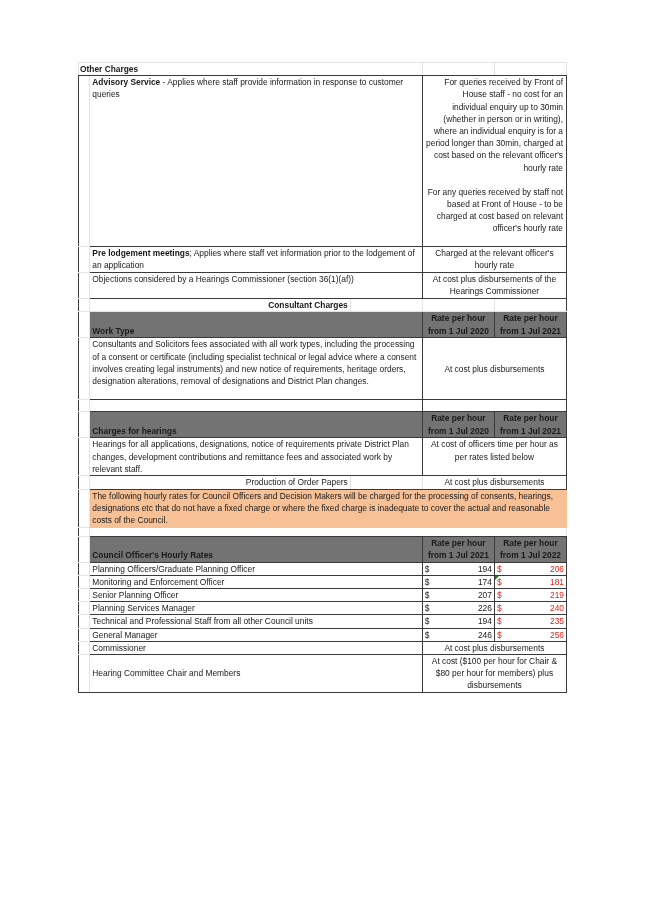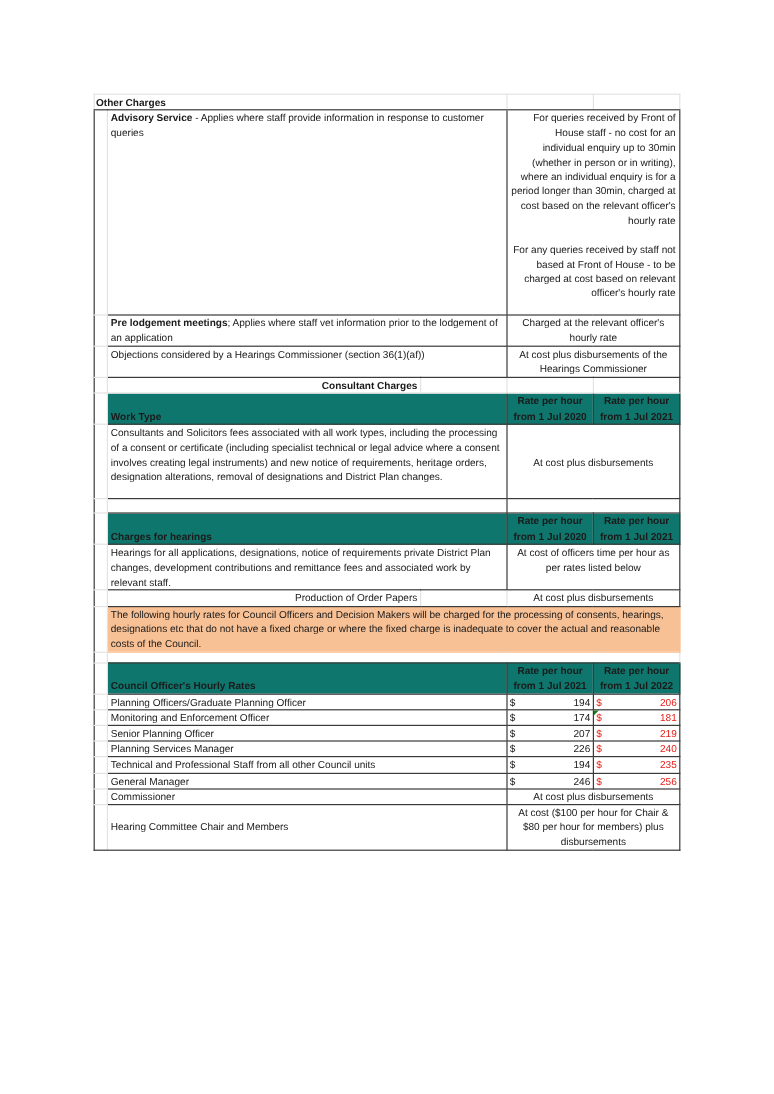--- a/index.html
+++ b/index.html
@@ -1,34 +1,34 @@
 <!DOCTYPE html>
 <html><head>
 <meta charset="utf-8">
 <style>
   html, body { margin:0; padding:0; background:#ffffff; }
   body { width:645px; height:912px; position:relative; font-family:"Liberation Sans", sans-serif; color:#1a1a1a; overflow:hidden; }
-  .sheet { position:absolute; left:78px; top:78px; width:489px; }
+  .sheet { position:absolute; left:78px; top:62px; width:489px; }
   table { border-collapse:collapse; width:489px; table-layout:fixed; font-size:8.4px; line-height:12.2px; }
   td { padding:0 2px; vertical-align:top; border:1px solid #e3e3e3; }
   .gut { width:11px; padding:0; }
   .c1 { width:253px; }
   .c2 { width:70px; }
   .c3 { width:70px; }
   .c4 { width:70px; }
   .b { border:1px solid #3a3a3a; }
   .bl { border-left:1px solid #3a3a3a; }
   .br { border-right:1px solid #3a3a3a; }
   .bt { border-top:1px solid #3a3a3a;text-align:right; }
   .bb { border-bottom:1px solid #3a3a3a; }
   .bold { font-weight:bold; }
   .ctr { text-align:center; }
   .mid { vertical-align:middle; }
   .bot { vertical-align:bottom; }
-  .hdr { background:#0f766e; }
+  .hdr { background:#737373; }
   .note { background:#f8c195; }
   .red { color:#e8201a; }
   .money { display:flex; justify-content:space-between; padding:0 2px; }
   .tri { position:relative; }
   .tri::before { content:""; position:absolute; left:0; top:0; border-top:4px solid #1f7a1f; border-right:4px solid transparent; }
 </style>
 </head>
 <body>
 
 <div class="sheet">

